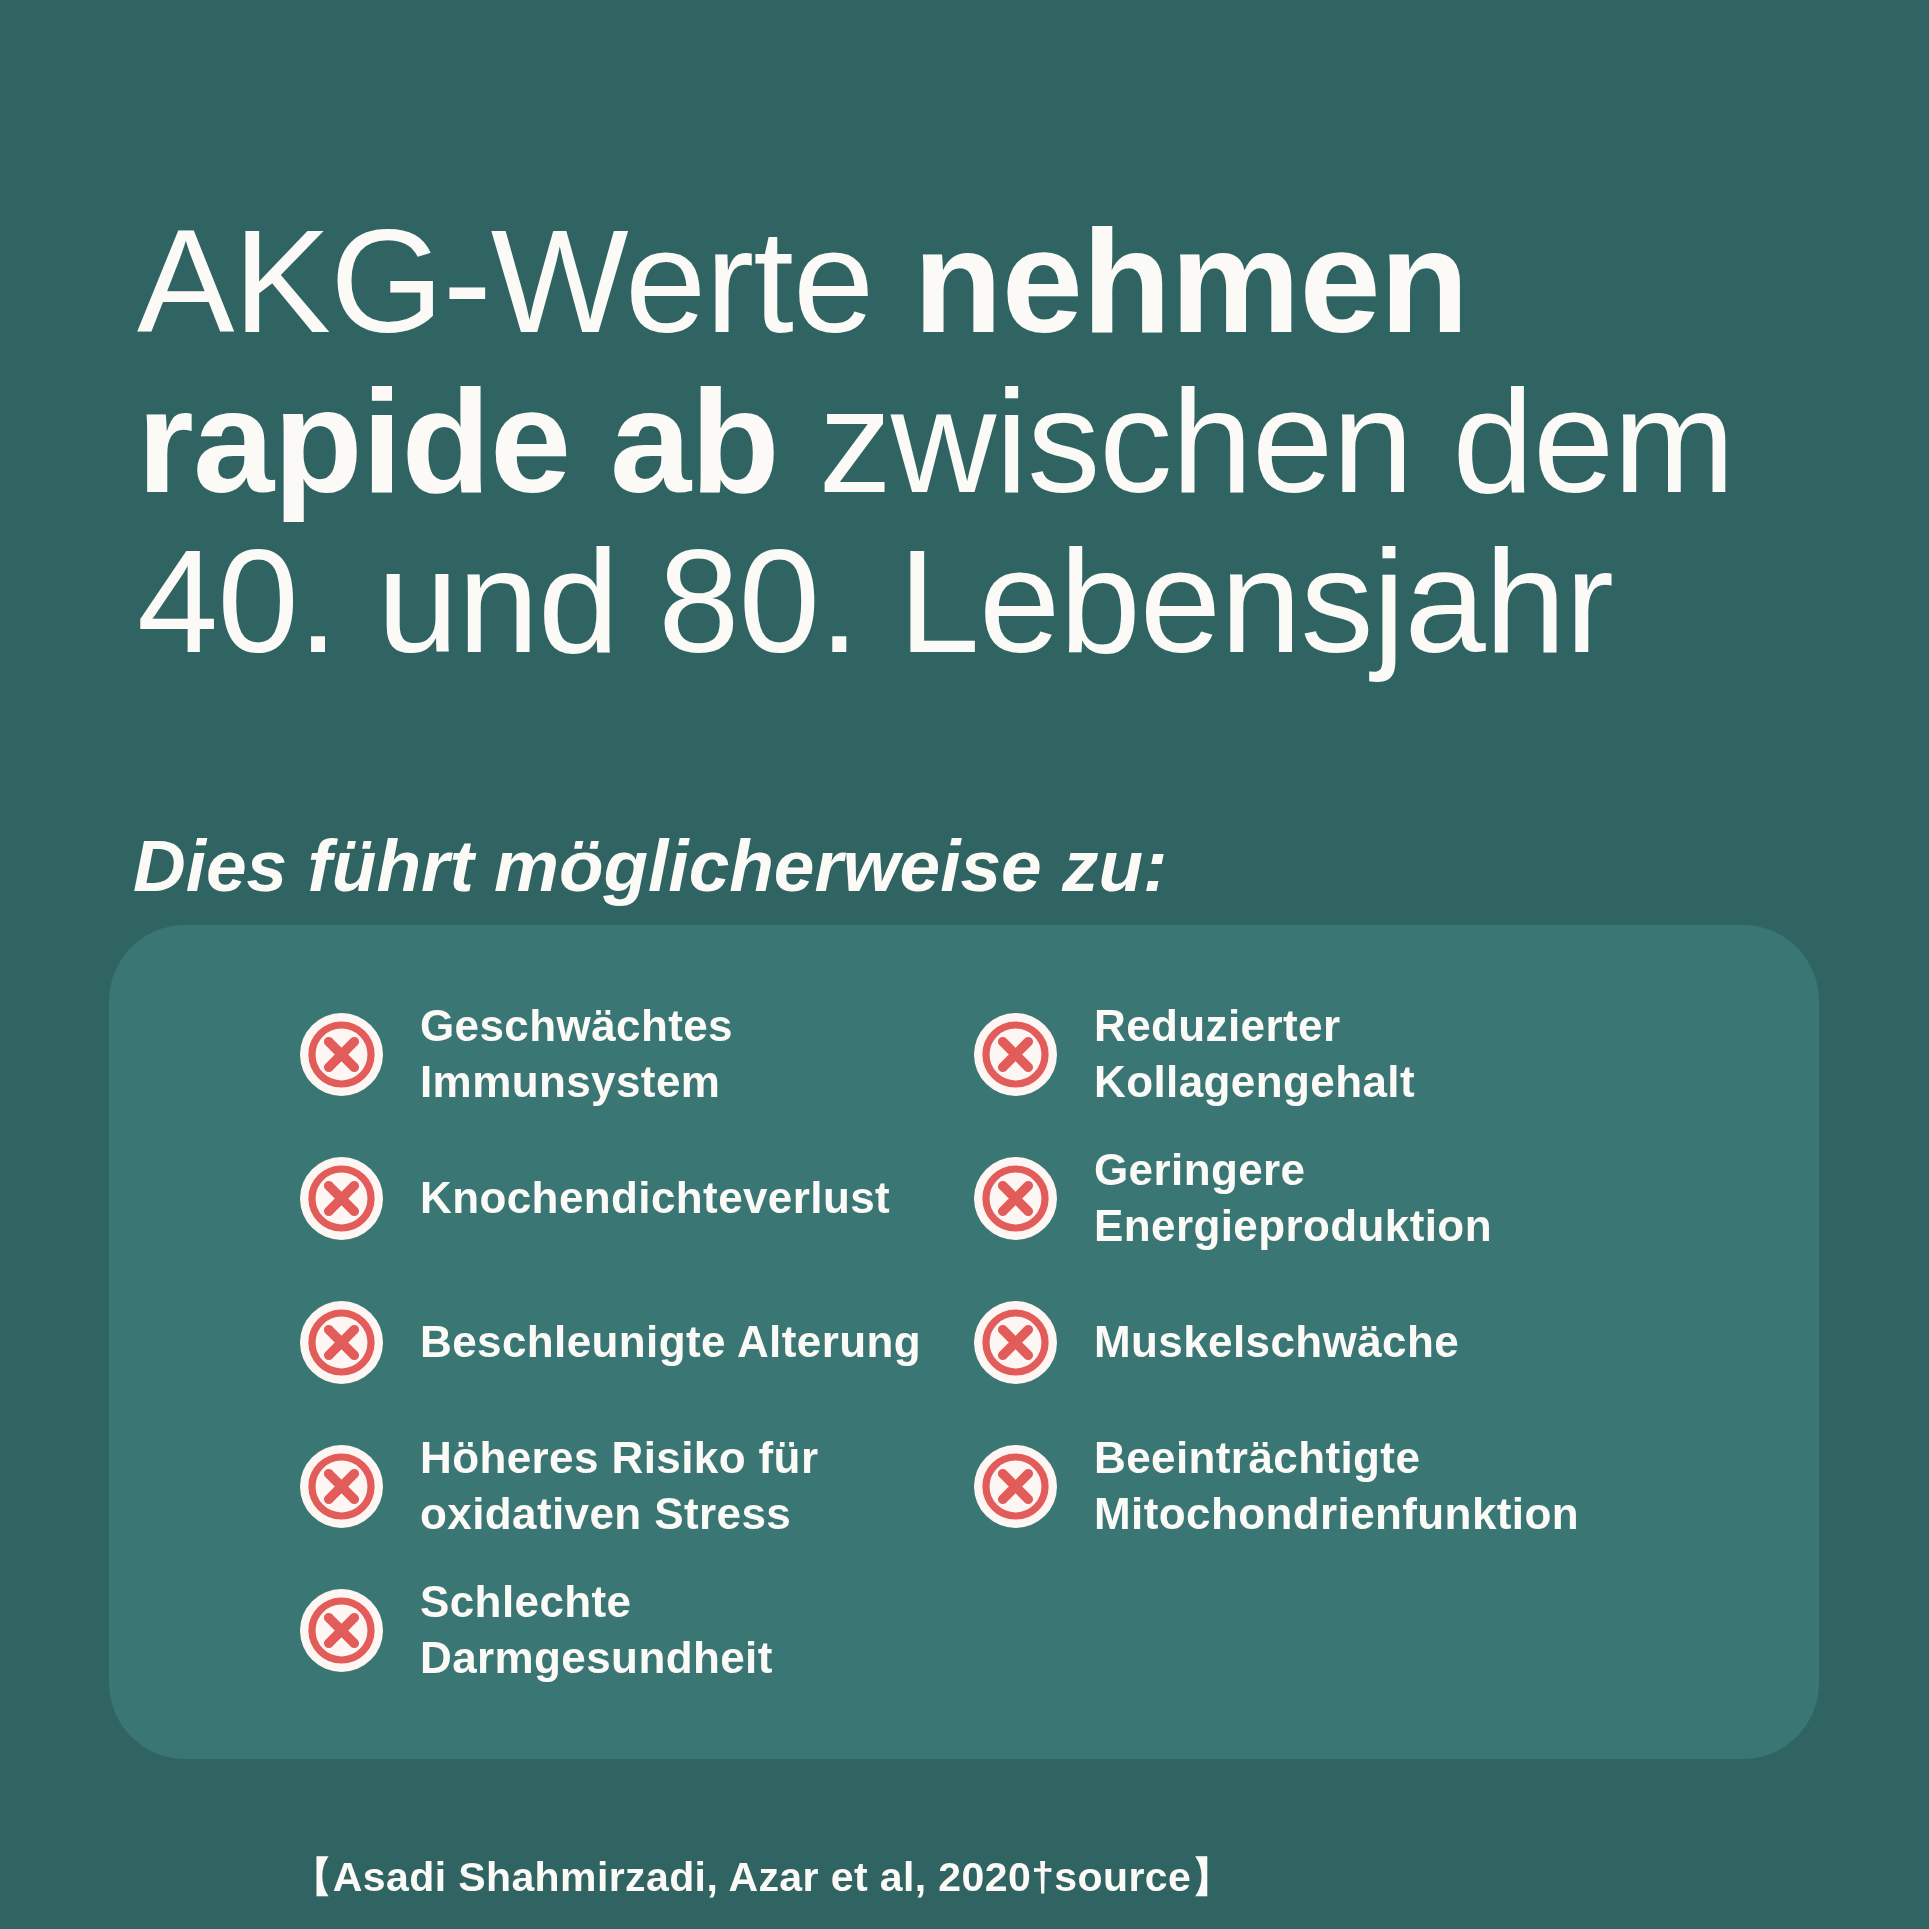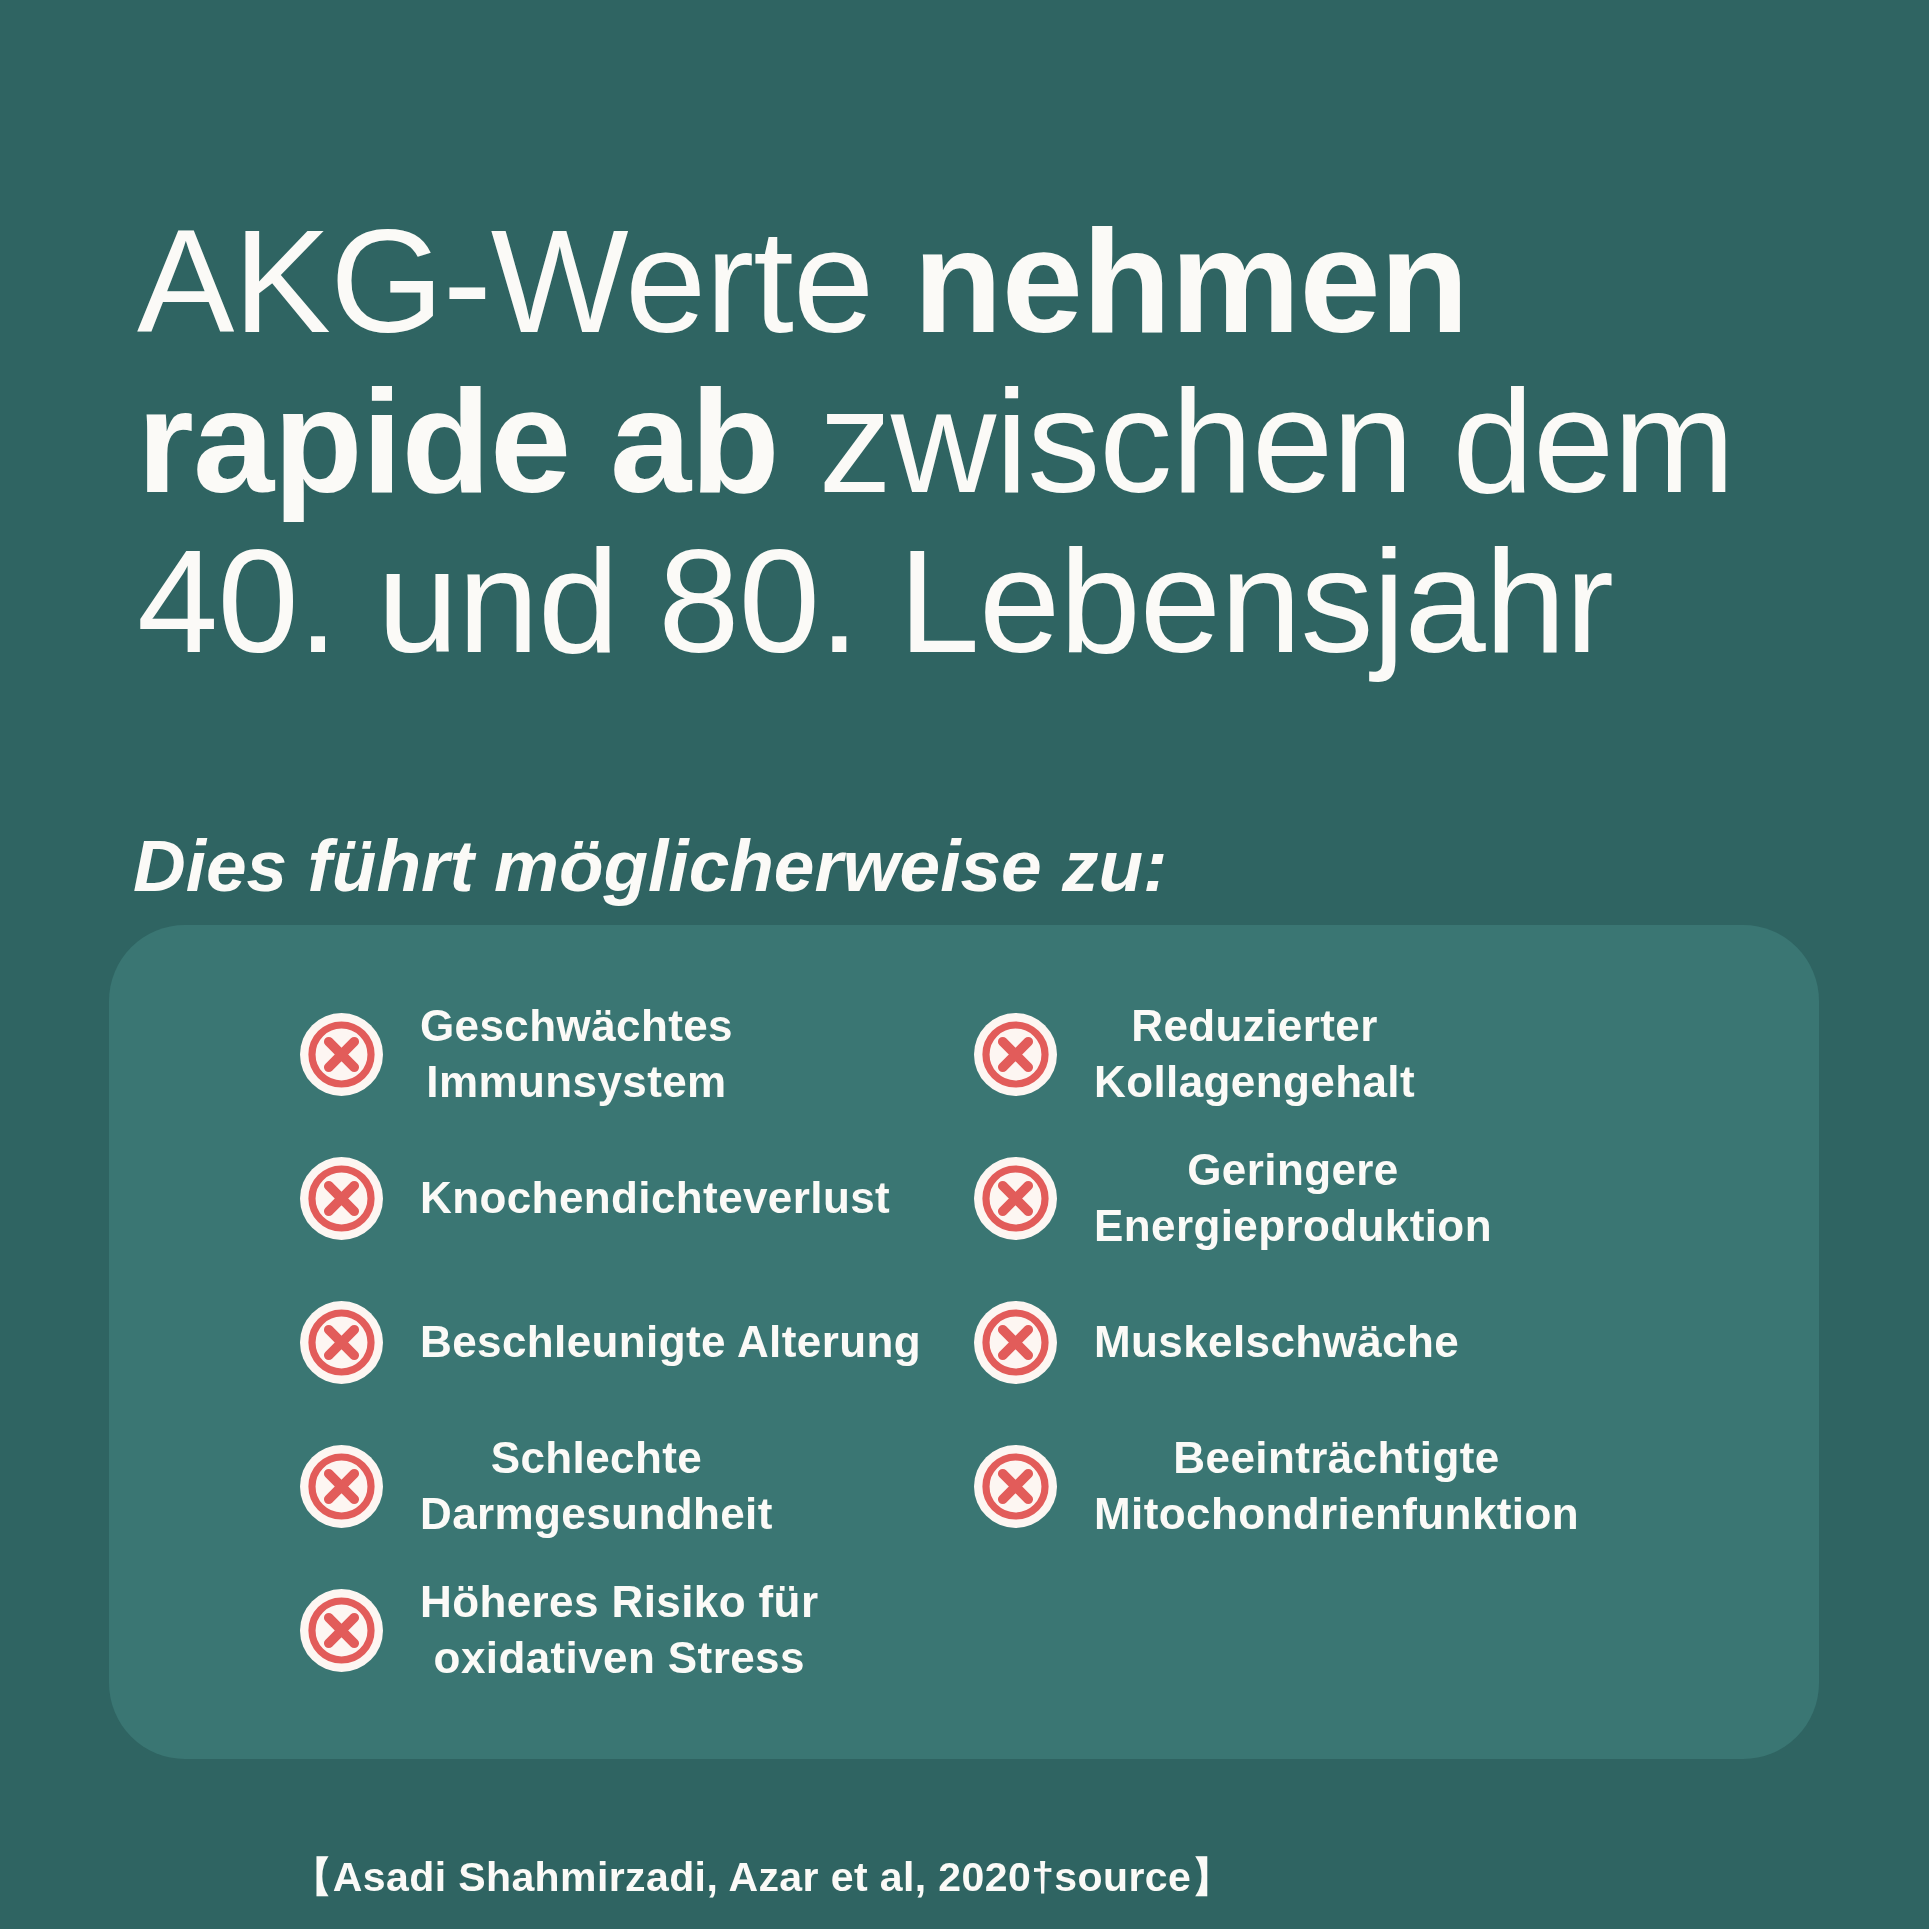--- a/index.html
+++ b/index.html
@@ -43,21 +43,20 @@
     position: absolute;
     left: 109px; top: 925px;
     width: 1710px; height: 834px;
     background: var(--panel);
     border-radius: 76px;
     display: grid;
     grid-template-columns: 674px 1fr;
     grid-template-rows: repeat(5, 1fr);
     grid-auto-flow: column;
     padding: 57px 56px 57px 191px;
-    text-align: center;
   }
   .item {
     display: flex;
     align-items: center;
     gap: 37px;
   }
   .item .icon {
     width: 83px; height: 83px;
     flex: 0 0 auto;
     display: block;
@@ -118,32 +117,32 @@
           <path d="M36 36 L68 68 M68 36 L36 68" stroke="#e25c5a" stroke-width="12" stroke-linecap="round" fill="none"></path>
         </svg>
       <span class="label">Beschleunigte Alterung</span>
     </div>
     <div class="item">
       <svg class="icon" viewBox="0 0 104 104">
           <circle cx="52" cy="52" r="52" fill="#fdf6f2"></circle>
           <circle cx="52" cy="52" r="37" fill="none" stroke="#e25c5a" stroke-width="9"></circle>
           <path d="M36 36 L68 68 M68 36 L36 68" stroke="#e25c5a" stroke-width="12" stroke-linecap="round" fill="none"></path>
         </svg>
-      <span class="label">Schlechte
-Darmgesundheit</span>
+      <span class="label">Höheres Risiko für
+oxidativen Stress</span>
     </div>
 
     <div class="item">
       <svg class="icon" viewBox="0 0 104 104">
           <circle cx="52" cy="52" r="52" fill="#fdf6f2"></circle>
           <circle cx="52" cy="52" r="37" fill="none" stroke="#e25c5a" stroke-width="9"></circle>
           <path d="M36 36 L68 68 M68 36 L36 68" stroke="#e25c5a" stroke-width="12" stroke-linecap="round" fill="none"></path>
         </svg>
-      <span class="label">Höheres Risiko für
-oxidativen Stress</span>
+      <span class="label">Schlechte
+Darmgesundheit</span>
     </div>
     <div class="item">
       <svg class="icon" viewBox="0 0 104 104">
           <circle cx="52" cy="52" r="52" fill="#fdf6f2"></circle>
           <circle cx="52" cy="52" r="37" fill="none" stroke="#e25c5a" stroke-width="9"></circle>
           <path d="M36 36 L68 68 M68 36 L36 68" stroke="#e25c5a" stroke-width="12" stroke-linecap="round" fill="none"></path>
         </svg>
       <span class="label">Reduzierter
 Kollagengehalt</span>
     </div>

